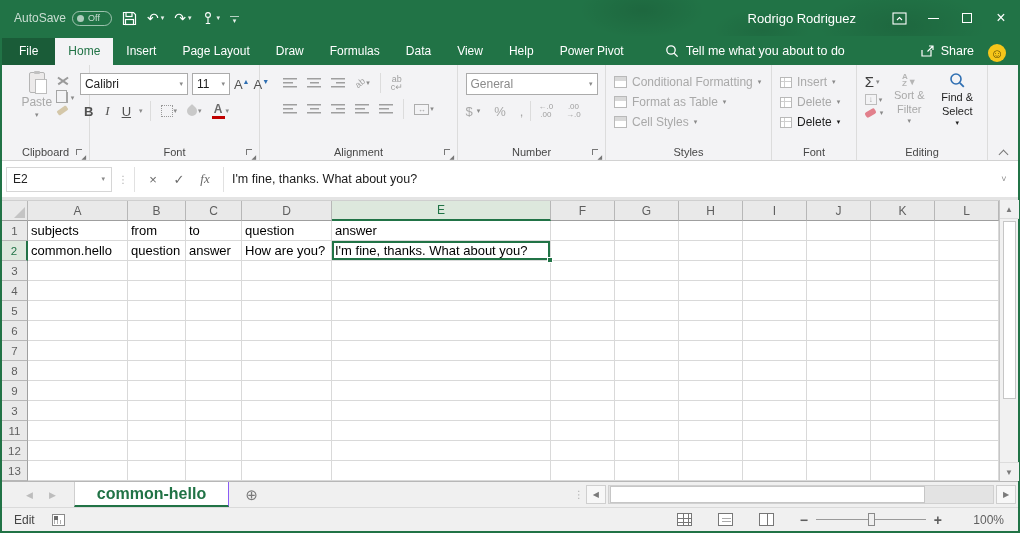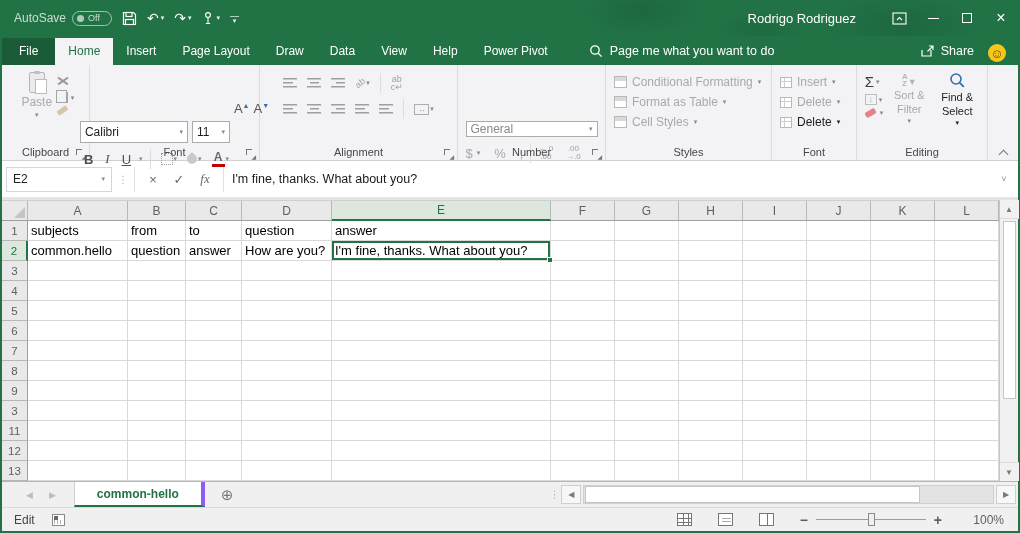--- a/index.html
+++ b/index.html
@@ -64,21 +64,21 @@
   .scissors:before, .scissors:after { content:""; position:absolute; top:5px; left:0; width:12px; height:1.5px; background:#9a9a9a; }
   .scissors:before { transform:rotate(35deg); } .scissors:after { transform:rotate(-35deg); }
   .copyicon { position:relative; width:9px; height:11px; border:1px solid #a5a5a5; background:#fff; margin-left:2px; }
   .copyicon:before { content:""; position:absolute; left:-4px; top:-3px; width:9px; height:11px; border:1px solid #a5a5a5; background:#f3f3f5; }
   .brush { width:11px; height:5px; background:#b9a36a; opacity:.55; border-radius:1px; transform:rotate(-35deg); }
 
   .g-font { width:170px; }
   .fcol { display:flex; flex-direction:column; gap:6px; padding-top:4px; }
   .frow { display:flex; align-items:center; gap:4px; }
   .combo { background:#fff; border:1px solid #ababab; height:22px; display:flex; align-items:center;
-    padding:0 4px; font-size:12px; color:#1e1e1e; justify-content:space-between;margin-top:48px; }
+    padding:0 4px; font-size:12px; color:#1e1e1e; justify-content:space-between; }
   .fontname { width:108px; } .fontsize { width:38px; }
   .fmtbtn { font-size:13px; padding:0 4px; }
   .bld { font-weight:bold; } .ita { font-style:italic; font-family:"Liberation Serif", serif; }
   .und { text-decoration:underline; }
   .vsep { width:1px; height:20px; background:#dcdcdc; margin:0 3px; }
   .grow-a { font-size:13px; color:#515151; position:relative; }
   .grow-a sup { font-size:7px; color:#2f6fb2; }
   .shrink-a sup { font-size:7px; color:#2f6fb2; }
   .bordericon { width:12px; height:12px; border:1px dotted #9a9a9a; }
   .fillicon { width:10px; height:10px; background:#c9c9c9; border-radius:1px 5px 5px 5px; transform:rotate(45deg); }
@@ -167,22 +167,22 @@
   .sbtn { width:19px; height:19px; display:flex; align-items:center; justify-content:center;
     color:#7a7a7a; font-size:8px; background:#f1f1f1; border-bottom:1px solid #dcdcdc; }
   .vthumb { width:13px; height:178px; background:#fff; border:1px solid #c6c6c6; margin-top:2px; }
   .vtrack { flex:1; }
   .sbtn.bottom { border-top:1px solid #dcdcdc; border-bottom:none; margin-top:auto; }
 
   
   .sheetbar { height:26px; flex:0 0 26px; background:#f0f0f0; border-top:1px solid #b7b7b7;
     display:flex; align-items:stretch; }
   .navarrows { display:flex; align-items:center; gap:16px; padding:0 18px 0 24px; color:#bdbdbd; font-size:9px; }
-  .stab { background:#fff; border-right:4px solid #8b5cf6; border-left:1px solid #cfcfcf;
-    border-bottom:2px solid #217346; color:#217346; font-weight:bold; font-size:12px;
+  .stab { background:#fff; border-right:1px solid #8b5cf6; border-left:1px solid #cfcfcf;
+    border-bottom:2px solid #217346; color:#217346; font-weight:bold; font-size:16px;
     display:flex; align-items:center; padding:0 22px; }
   .addsheet { display:flex; align-items:center; padding:0 16px; color:#7a7a7a; font-size:15px; }
   .hs-split { display:flex; align-items:center; color:#b0b0b0; font-size:10px; margin-left:300px; }
   .hsbtn { width:20px; margin:3px 2px; border:1px solid #cfcfcf; background:#f7f7f7; color:#7a7a7a;
     font-size:8px; display:flex; align-items:center; justify-content:center; }
   .htrack { flex:1; margin:3px 0; background:#e3e3e3; border:1px solid #d0d0d0; position:relative; }
   .hthumb { position:absolute; left:1px; top:0; bottom:0; width:82%; background:#fff; border:1px solid #c6c6c6; }
 
   
   .statusbar { height:24px; flex:0 0 24px; background:#f0f0f0; border-top:1px solid #dadada;
@@ -272,31 +272,32 @@
     </div>
   </div>
 
   <div class="tabrow">
     <span id="ribbon-tabs" style="display:flex">
         <span class="rtab file">File</span>
         <span class="rtab active">Home</span>
         <span class="rtab">Insert</span>
         <span class="rtab">Page Layout</span>
         <span class="rtab">Draw</span>
+        <span class="rtab">Formulas</span>
         <span class="rtab">Data</span>
         <span class="rtab">View</span>
         <span class="rtab">Help</span>
         <span class="rtab">Power Pivot</span>
       </span>
     <span class="tellme">
       <svg width="14" height="14" viewBox="0 0 14 14">
         <circle cx="6" cy="6" r="4.2" fill="none" stroke="#fff" stroke-width="1.3"></circle>
         <path d="M9.2 9.2l3.4 3.4" stroke="#fff" stroke-width="1.3"></path>
       </svg>
-      <span>Page me what you want to do</span>
+      <span>Tell me what you about to do</span>
     </span>
     <span class="share">
       <svg width="15" height="14" viewBox="0 0 15 14">
         <path d="M2 6v6h9V6" fill="none" stroke="#fff" stroke-width="1.2"></path>
         <path d="M9 2h4v4 M13 2L7.5 7.5" fill="none" stroke="#fff" stroke-width="1.2"></path>
       </svg>
       <span>Share</span>
     </span>
     <span class="smiley">☺</span>
   </div>

